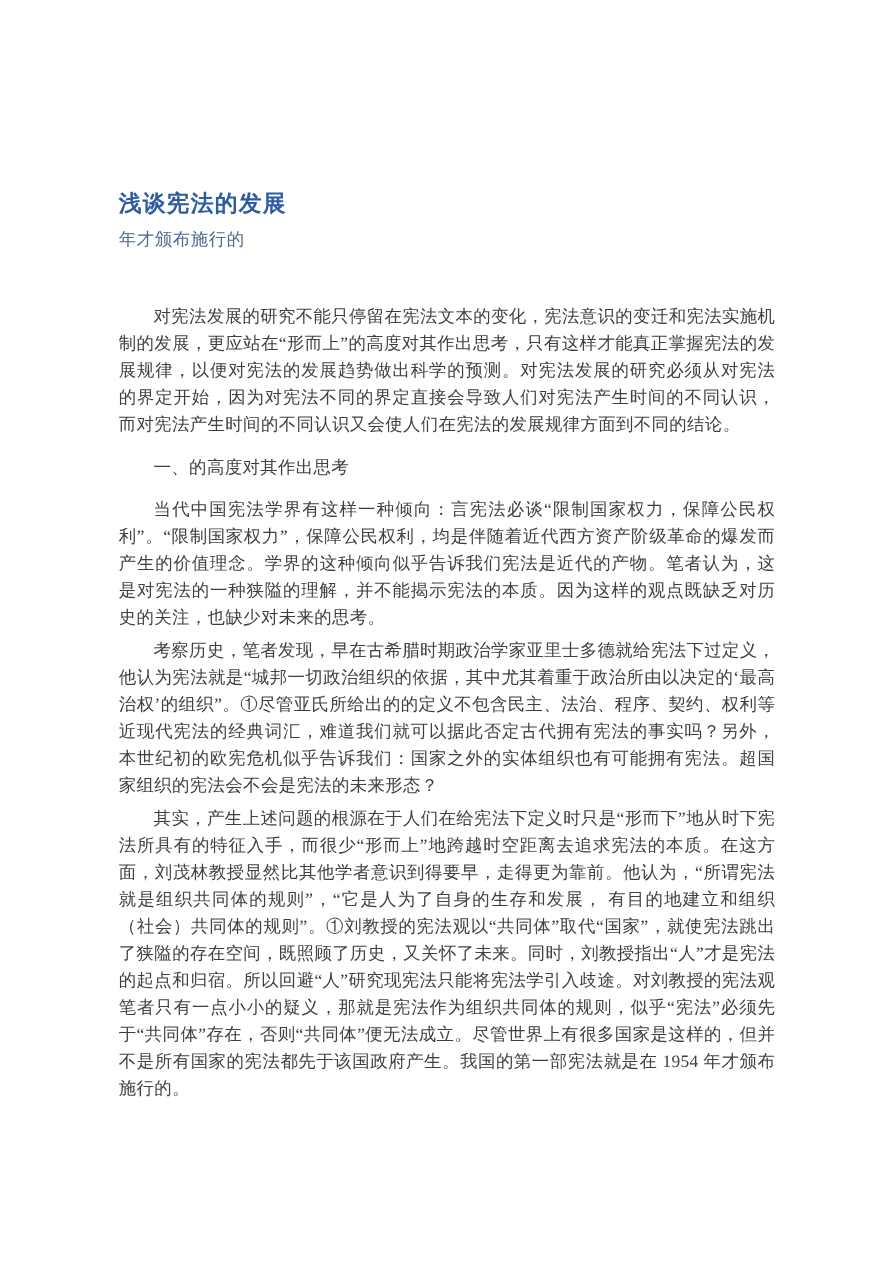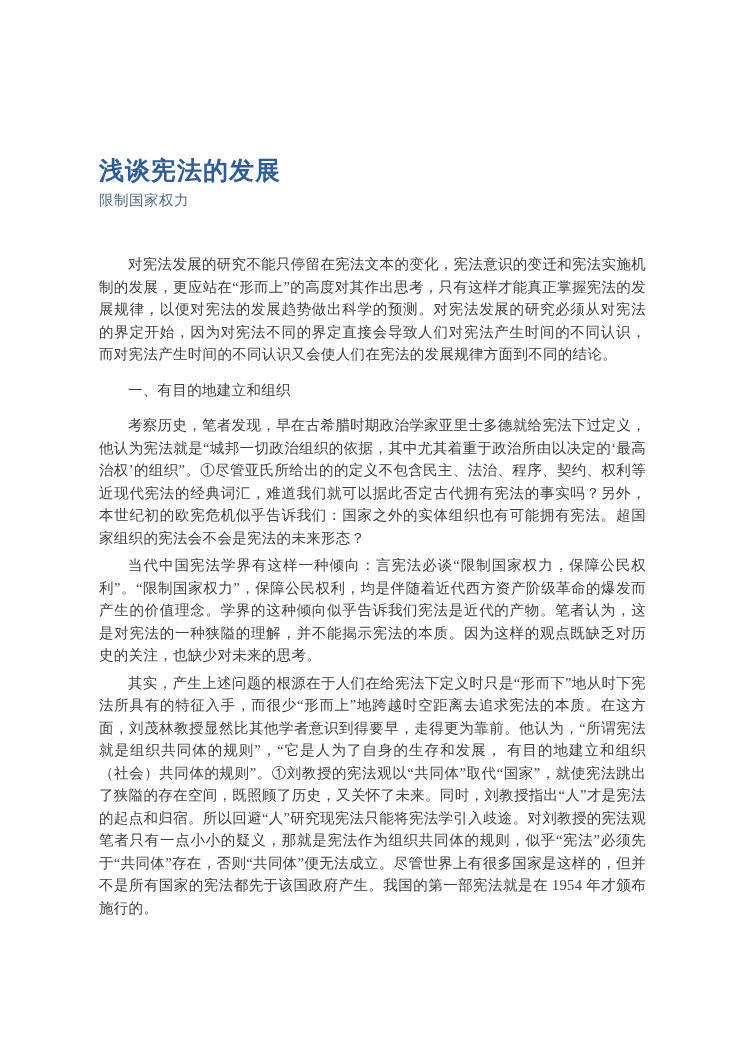--- a/index.html
+++ b/index.html
@@ -14,21 +14,21 @@
     font-family: "Liberation Serif", "DejaVu Serif", serif;
   }
   .page {
     box-sizing: border-box;
     width: 744px;
     height: 1052px;
     padding: 158px 98px 0 99px;
     background: var(--page-bg, #ffffff);
   }
   .doc-title {
-    font-size: 25px;
+    font-size: 19px;
     line-height: 26px;
     font-weight: bold;
     color: var(--title-color, #2e5d9e);
     margin: 0 0 7px 0;
     letter-spacing: 1px;
   }
   .doc-subtitle {
     font-size: 14.5px;
     line-height: 19px;
     color: var(--subtitle-color, #4e6a8e);
@@ -47,21 +47,21 @@
   }
   .content p.heading {
     margin: 13px 0 13px 0;
   }
 </style>
 </head>
 <body>
 
 <div class="page">
   <h1 class="doc-title">浅谈宪法的发展</h1>
-  <div class="doc-subtitle">限制国家权力</div>
+  <div class="doc-subtitle">年才颁布施行的</div>
   <div class="content">
       <p class="body">对宪法发展的研究不能只停留在宪法文本的变化，宪法意识的变迁和宪法实施机制的发展，更应站在“形而上”的高度对其作出思考，只有这样才能真正掌握宪法的发展规律，以便对宪法的发展趋势做出科学的预测。对宪法发展的研究必须从对宪法的界定开始，因为对宪法不同的界定直接会导致人们对宪法产生时间的不同认识，而对宪法产生时间的不同认识又会使人们在宪法的发展规律方面到不同的结论。</p>
-      <p class="heading">一、有目的地建立和组织</p>
+      <p class="heading">一、的高度对其作出思考</p>
+      <p class="body">当代中国宪法学界有这样一种倾向：言宪法必谈“限制国家权力，保障公民权利”。“限制国家权力”，保障公民权利，均是伴随着近代西方资产阶级革命的爆发而产生的价值理念。学界的这种倾向似乎告诉我们宪法是近代的产物。笔者认为，这是对宪法的一种狭隘的理解，并不能揭示宪法的本质。因为这样的观点既缺乏对历史的关注，也缺少对未来的思考。</p>
       <p class="body">考察历史，笔者发现，早在古希腊时期政治学家亚里士多德就给宪法下过定义，他认为宪法就是“城邦一切政治组织的依据，其中尤其着重于政治所由以决定的‘最高治权’的组织”。①尽管亚氏所给出的的定义不包含民主、法治、程序、契约、权利等近现代宪法的经典词汇，难道我们就可以据此否定古代拥有宪法的事实吗？另外，本世纪初的欧宪危机似乎告诉我们：国家之外的实体组织也有可能拥有宪法。超国家组织的宪法会不会是宪法的未来形态？</p>
-      <p class="body">当代中国宪法学界有这样一种倾向：言宪法必谈“限制国家权力，保障公民权利”。“限制国家权力”，保障公民权利，均是伴随着近代西方资产阶级革命的爆发而产生的价值理念。学界的这种倾向似乎告诉我们宪法是近代的产物。笔者认为，这是对宪法的一种狭隘的理解，并不能揭示宪法的本质。因为这样的观点既缺乏对历史的关注，也缺少对未来的思考。</p>
       <p class="body">其实，产生上述问题的根源在于人们在给宪法下定义时只是“形而下”地从时下宪法所具有的特征入手，而很少“形而上”地跨越时空距离去追求宪法的本质。在这方面，刘茂林教授显然比其他学者意识到得要早，走得更为靠前。他认为，“所谓宪法就是组织共同体的规则”，“它是人为了自身的生存和发展， 有目的地建立和组织（社会）共同体的规则”。①刘教授的宪法观以“共同体”取代“国家”，就使宪法跳出了狭隘的存在空间，既照顾了历史，又关怀了未来。同时，刘教授指出“人”才是宪法的起点和归宿。所以回避“人”研究现宪法只能将宪法学引入歧途。对刘教授的宪法观笔者只有一点小小的疑义，那就是宪法作为组织共同体的规则，似乎“宪法”必须先于“共同体”存在，否则“共同体”便无法成立。尽管世界上有很多国家是这样的，但并不是所有国家的宪法都先于该国政府产生。我国的第一部宪法就是在 1954 年才颁布施行的。</p>
     </div>
 </div>
 
 </body></html>

